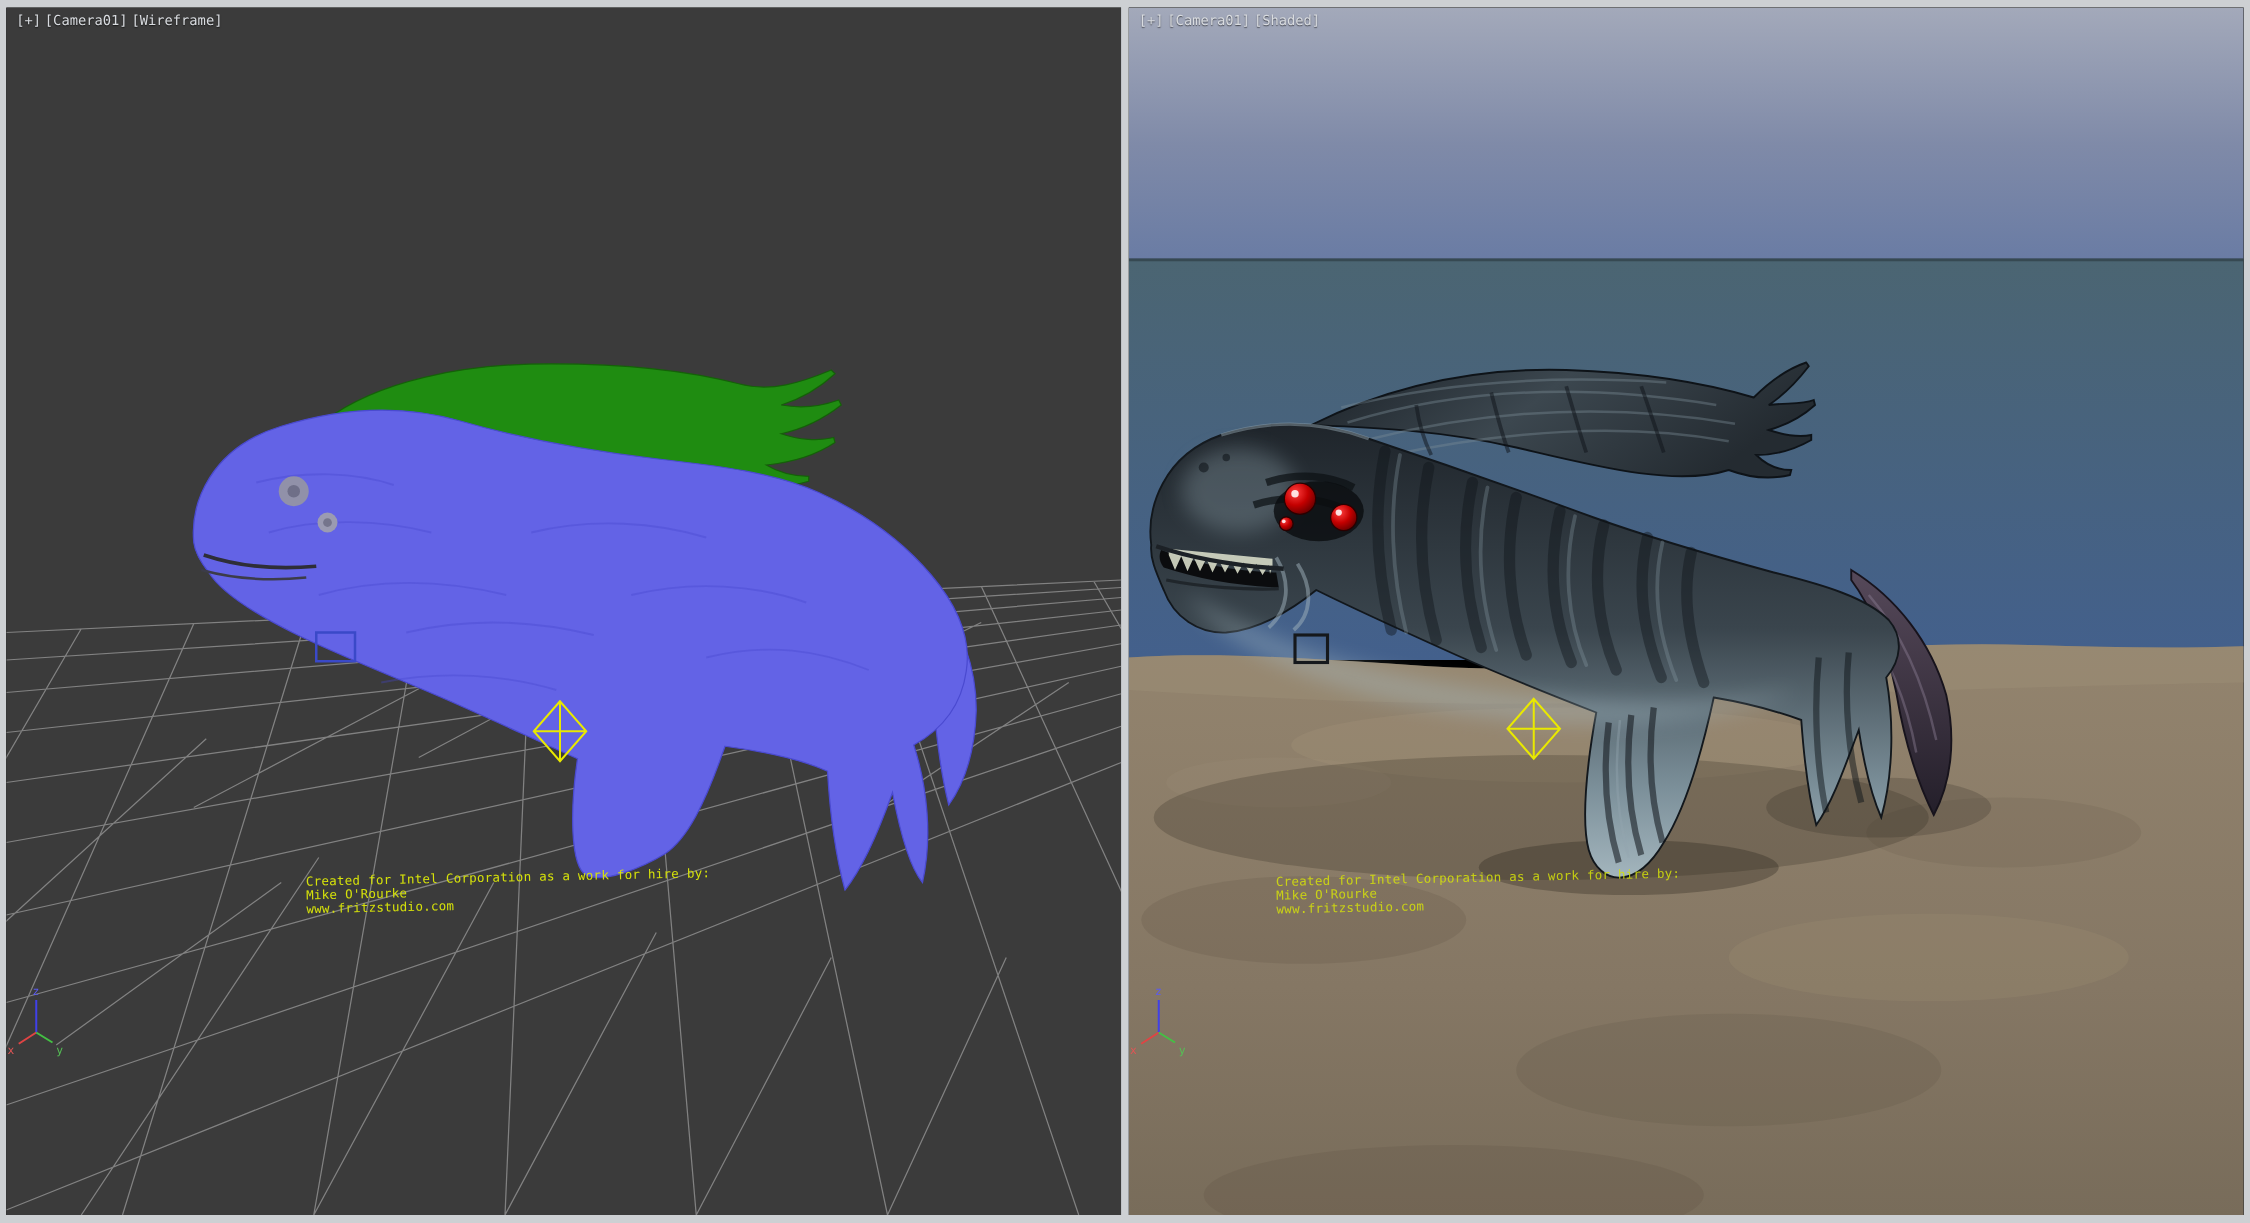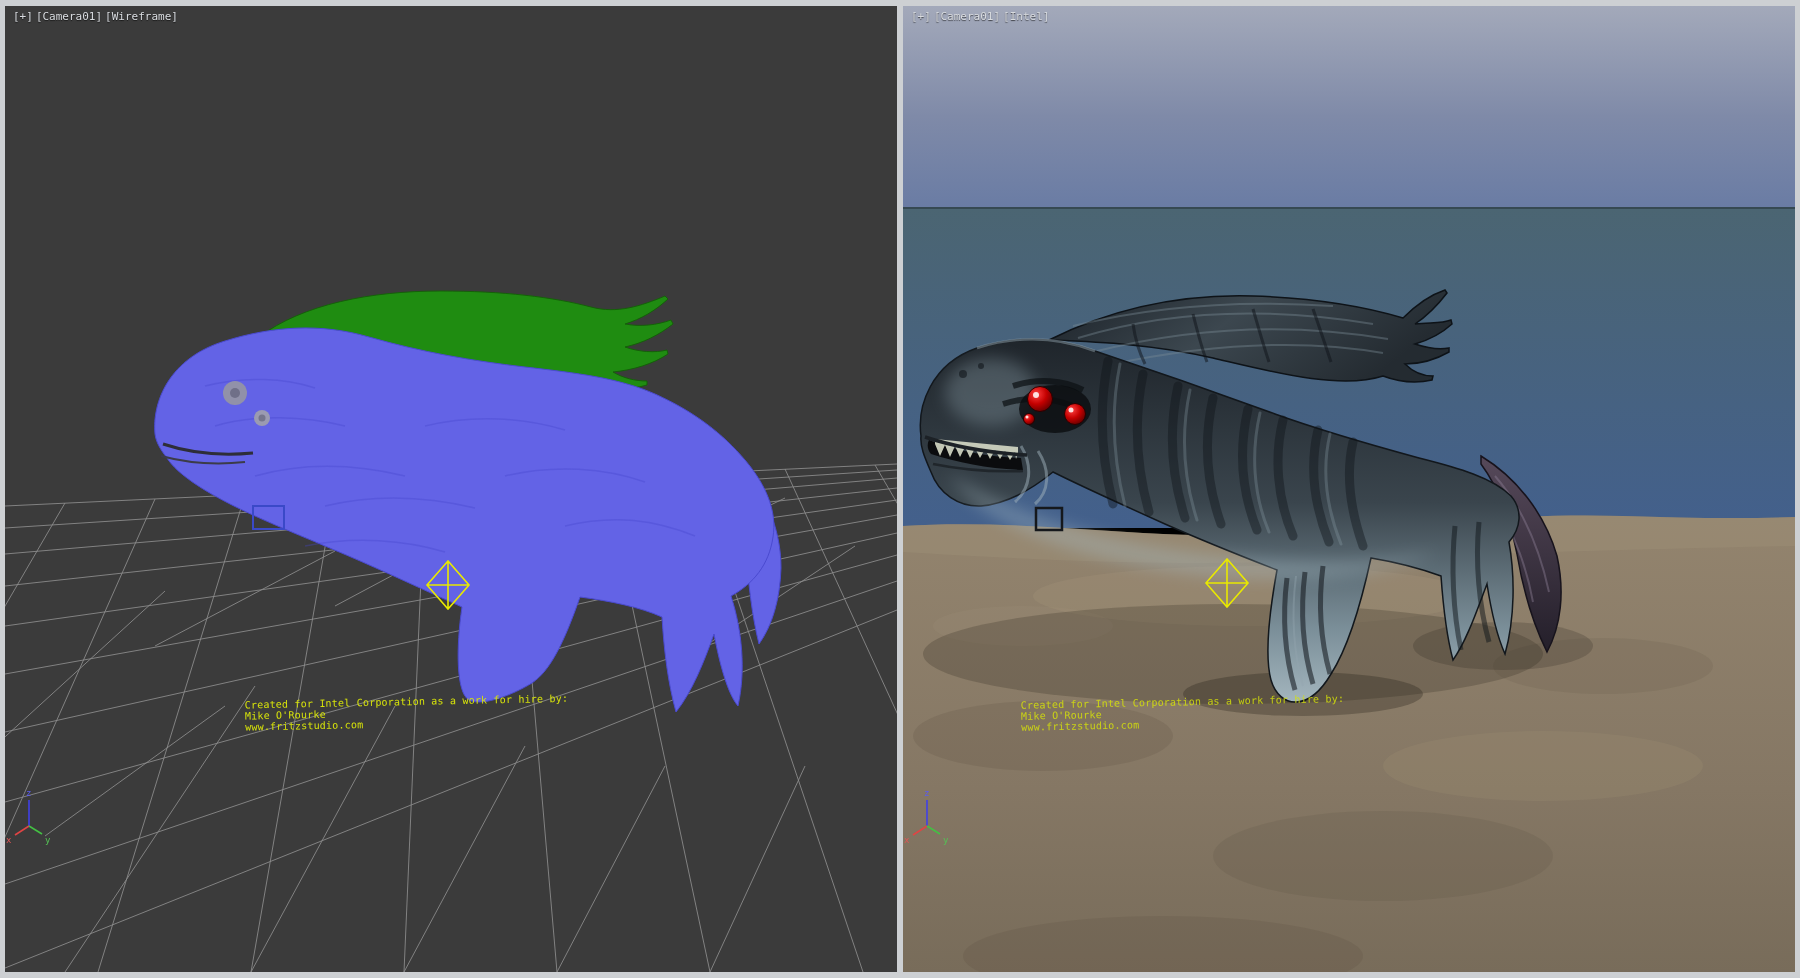--- a/index.html
+++ b/index.html
@@ -243,17 +243,17 @@
         <line x1="0" y1="0" x2="-14" y2="9" stroke="#e04444" stroke-width="1.6"></line>
         <text x="-23" y="17" fill="#e05555">x</text>
         <line x1="0" y1="0" x2="13" y2="8" stroke="#44c044" stroke-width="1.6"></line>
         <text x="16" y="17" fill="#55c055">y</text>
       </g>
     </svg>
 
     <div class="vp-label">
       <span>[+]</span>
       <span>[Camera01]</span>
-      <span>[Intel]</span>
+      <span>[Shaded]</span>
     </div>
   </div>
 
 </div>
 
 </body></html>

